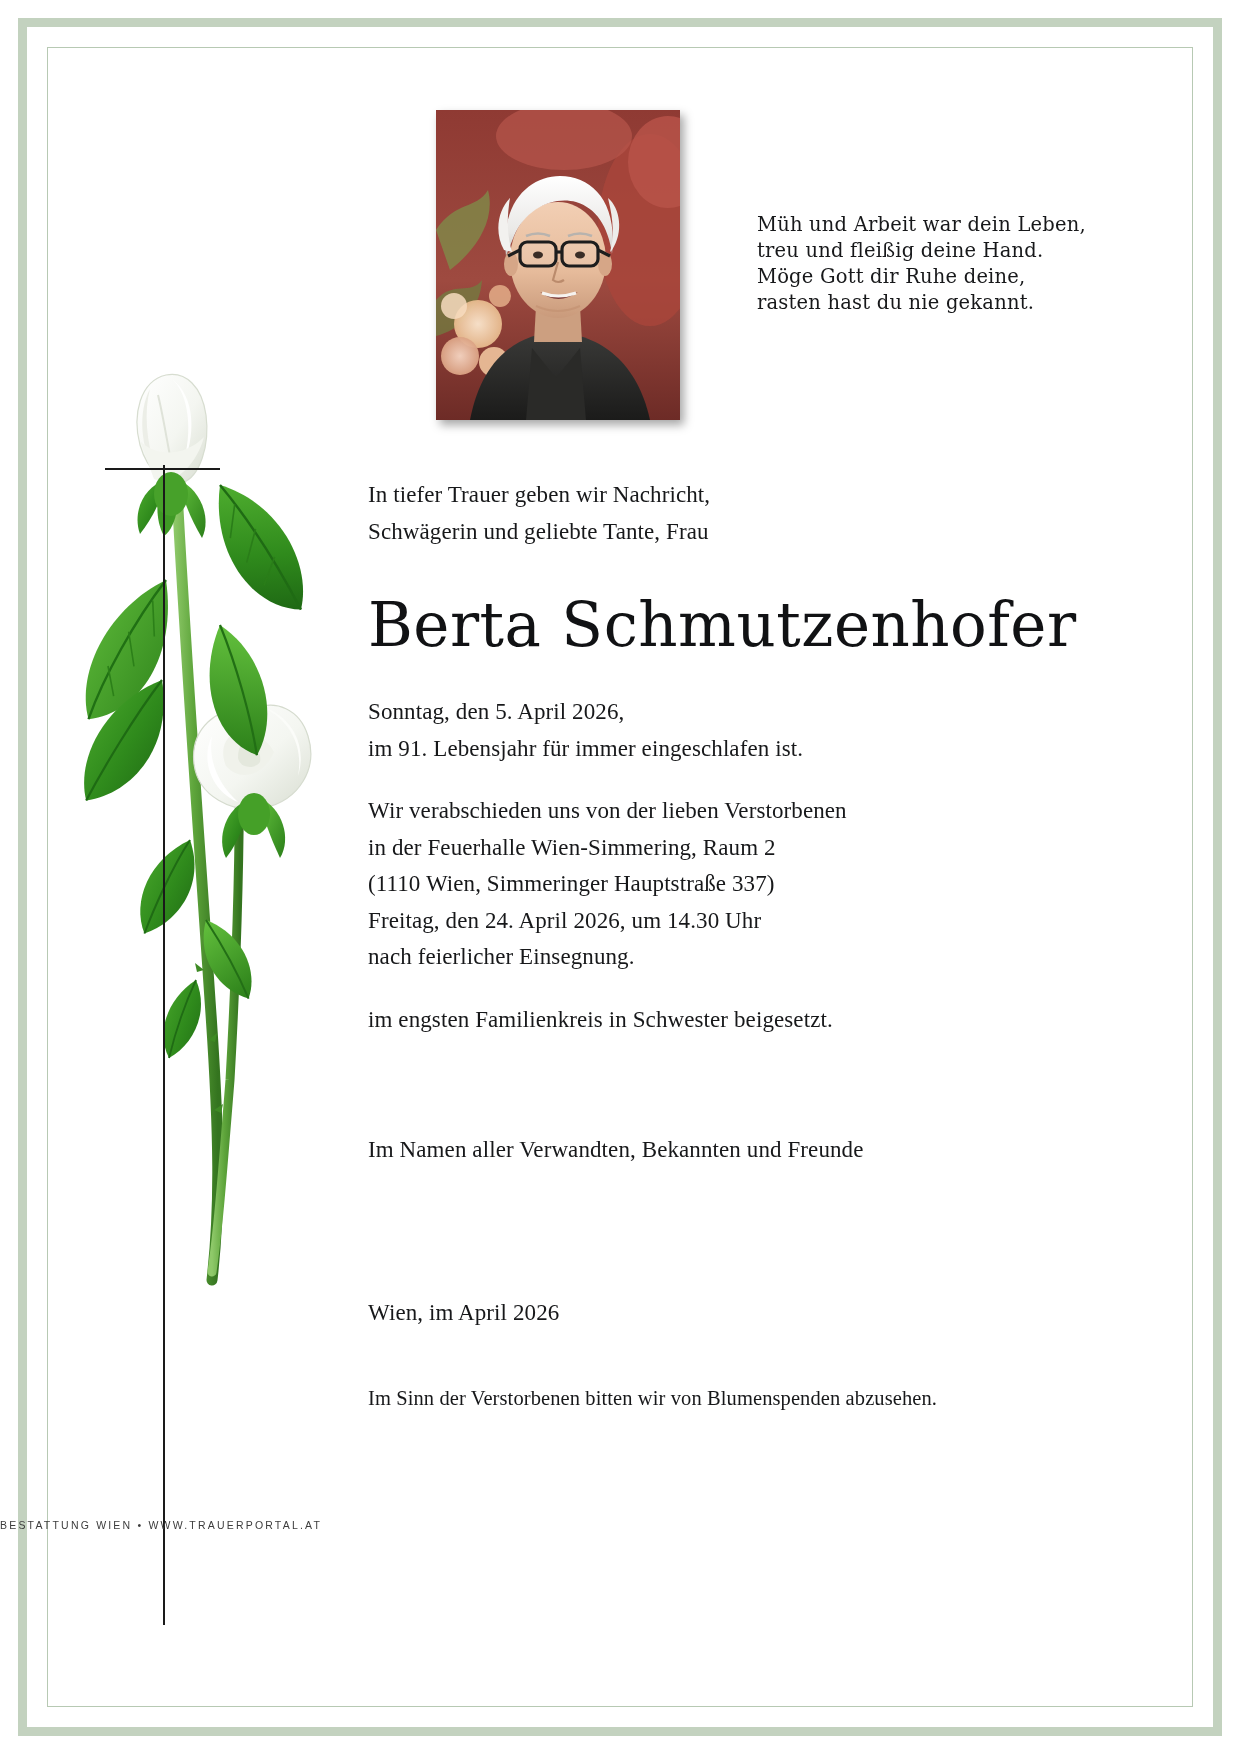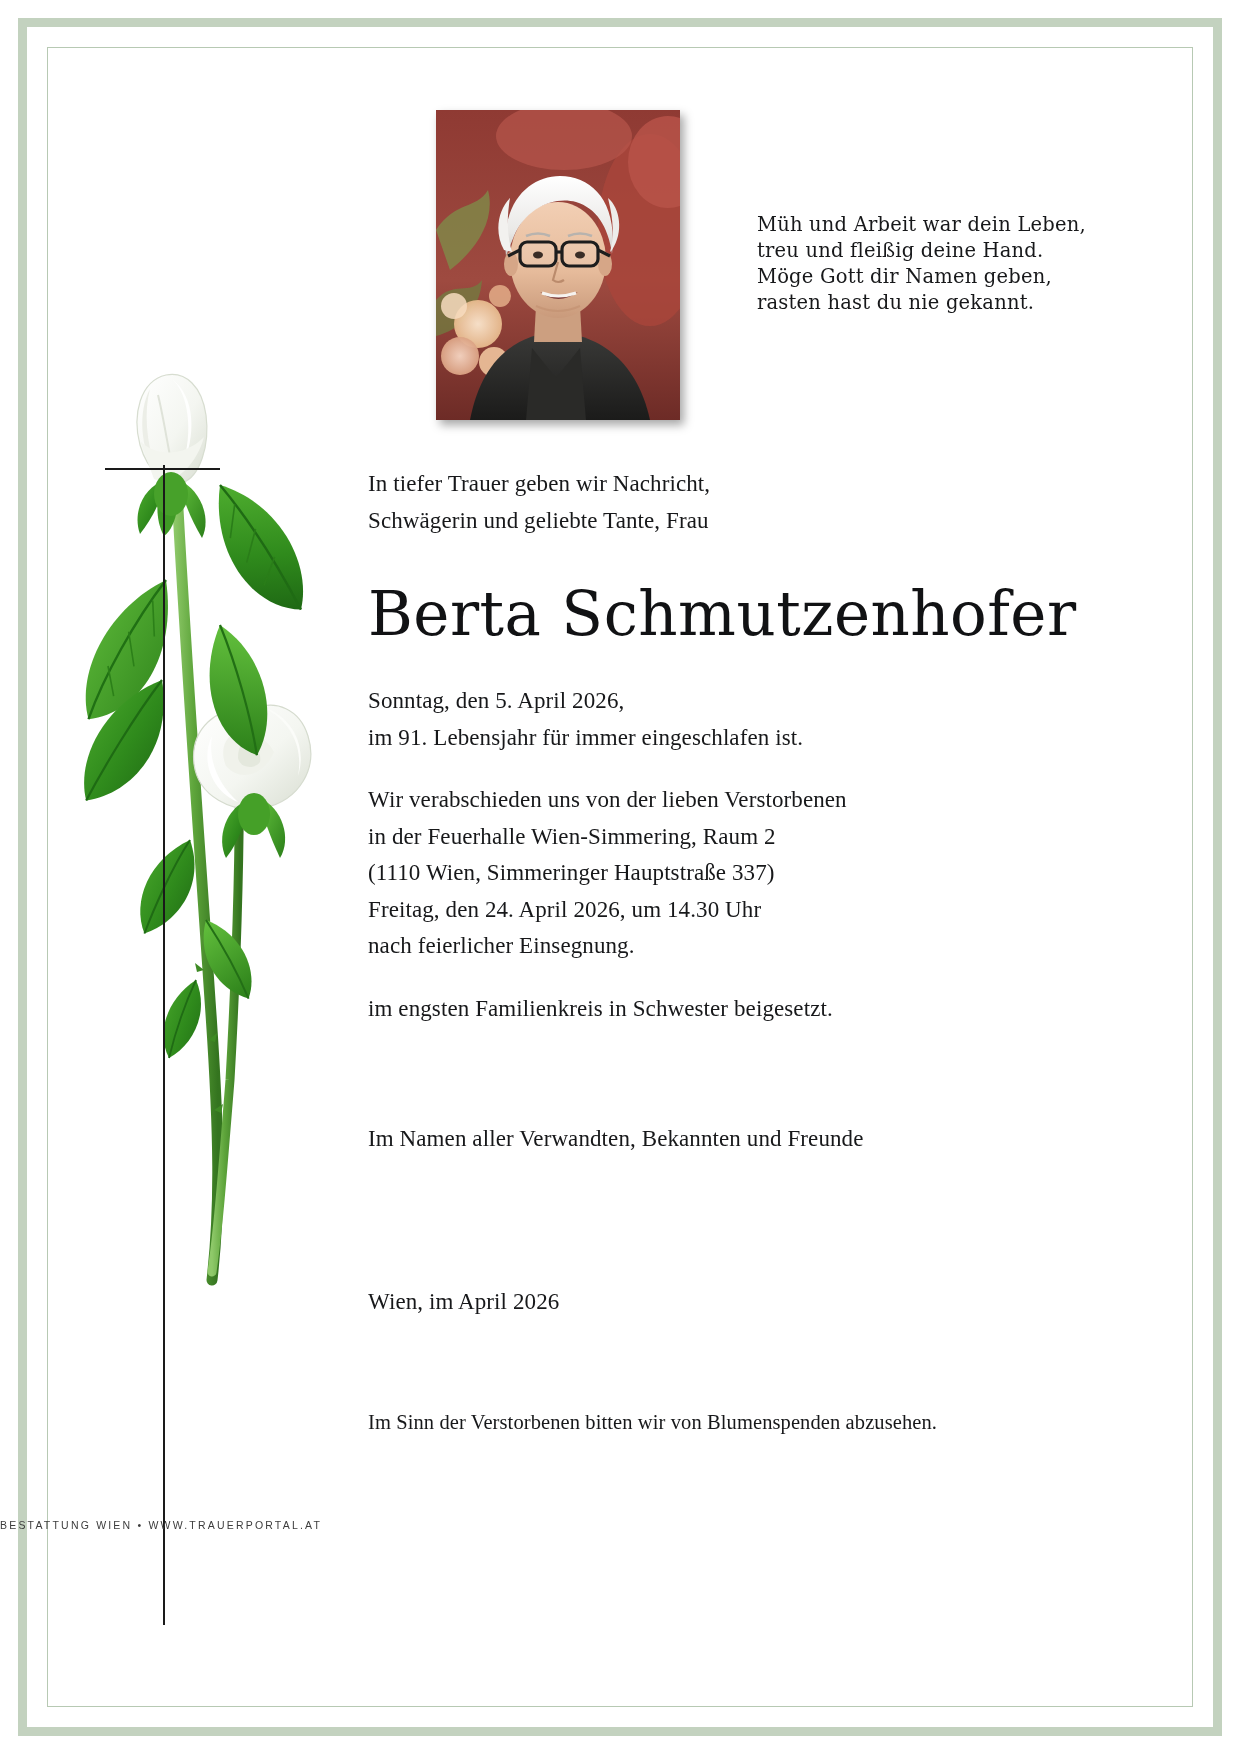--- a/index.html
+++ b/index.html
@@ -120,26 +120,26 @@
 
   #name {
     font-size: 61px;
     line-height: 74px;
     letter-spacing: 0.5px;
     color: #111214;
     margin: 38px 0 32px 0;
     white-space: nowrap;
   }
 
-  .block { margin-bottom: 26px; }
+  .block { margin-bottom: 26px; margin-top: 11px; }
 
   #closing { margin-top: 94px; }
   #place   { margin-top: 126px; }
   #flowers {
-    margin-top: 87px;
+    margin-top: 52px;
     font-size: 20.5px;
     line-height: 30px;
   }
 
   #footer {
     position: absolute;
     left: 0;
     right: 0;
     top: 1519px;
     text-align: left;
@@ -342,21 +342,21 @@
 
       <path d="M138 760 l 9 -7 l -2 9 Z" fill="#3e8a24"></path>
       <path d="M144 830 l 9 -6 l -2 9 Z" fill="#3e8a24"></path>
       <path d="M134 690 l -9 -7 l 2 9 Z" fill="#3e8a24"></path>
     </svg>
   </div>
 
   <div id="verse" class="script">
     <div>Müh und Arbeit war dein Leben,</div>
     <div>treu und fleißig deine Hand.</div>
-    <div>Möge Gott dir Namen geben,</div>
+    <div>Möge Gott dir Ruhe deine,</div>
     <div>rasten hast du nie gekannt.</div>
   </div>
 
   <div id="body-col">
 
     <div class="para block">
       <div>In tiefer Trauer geben wir Nachricht,</div>
       <div>Schwägerin und geliebte Tante, Frau</div>
     </div>
 

